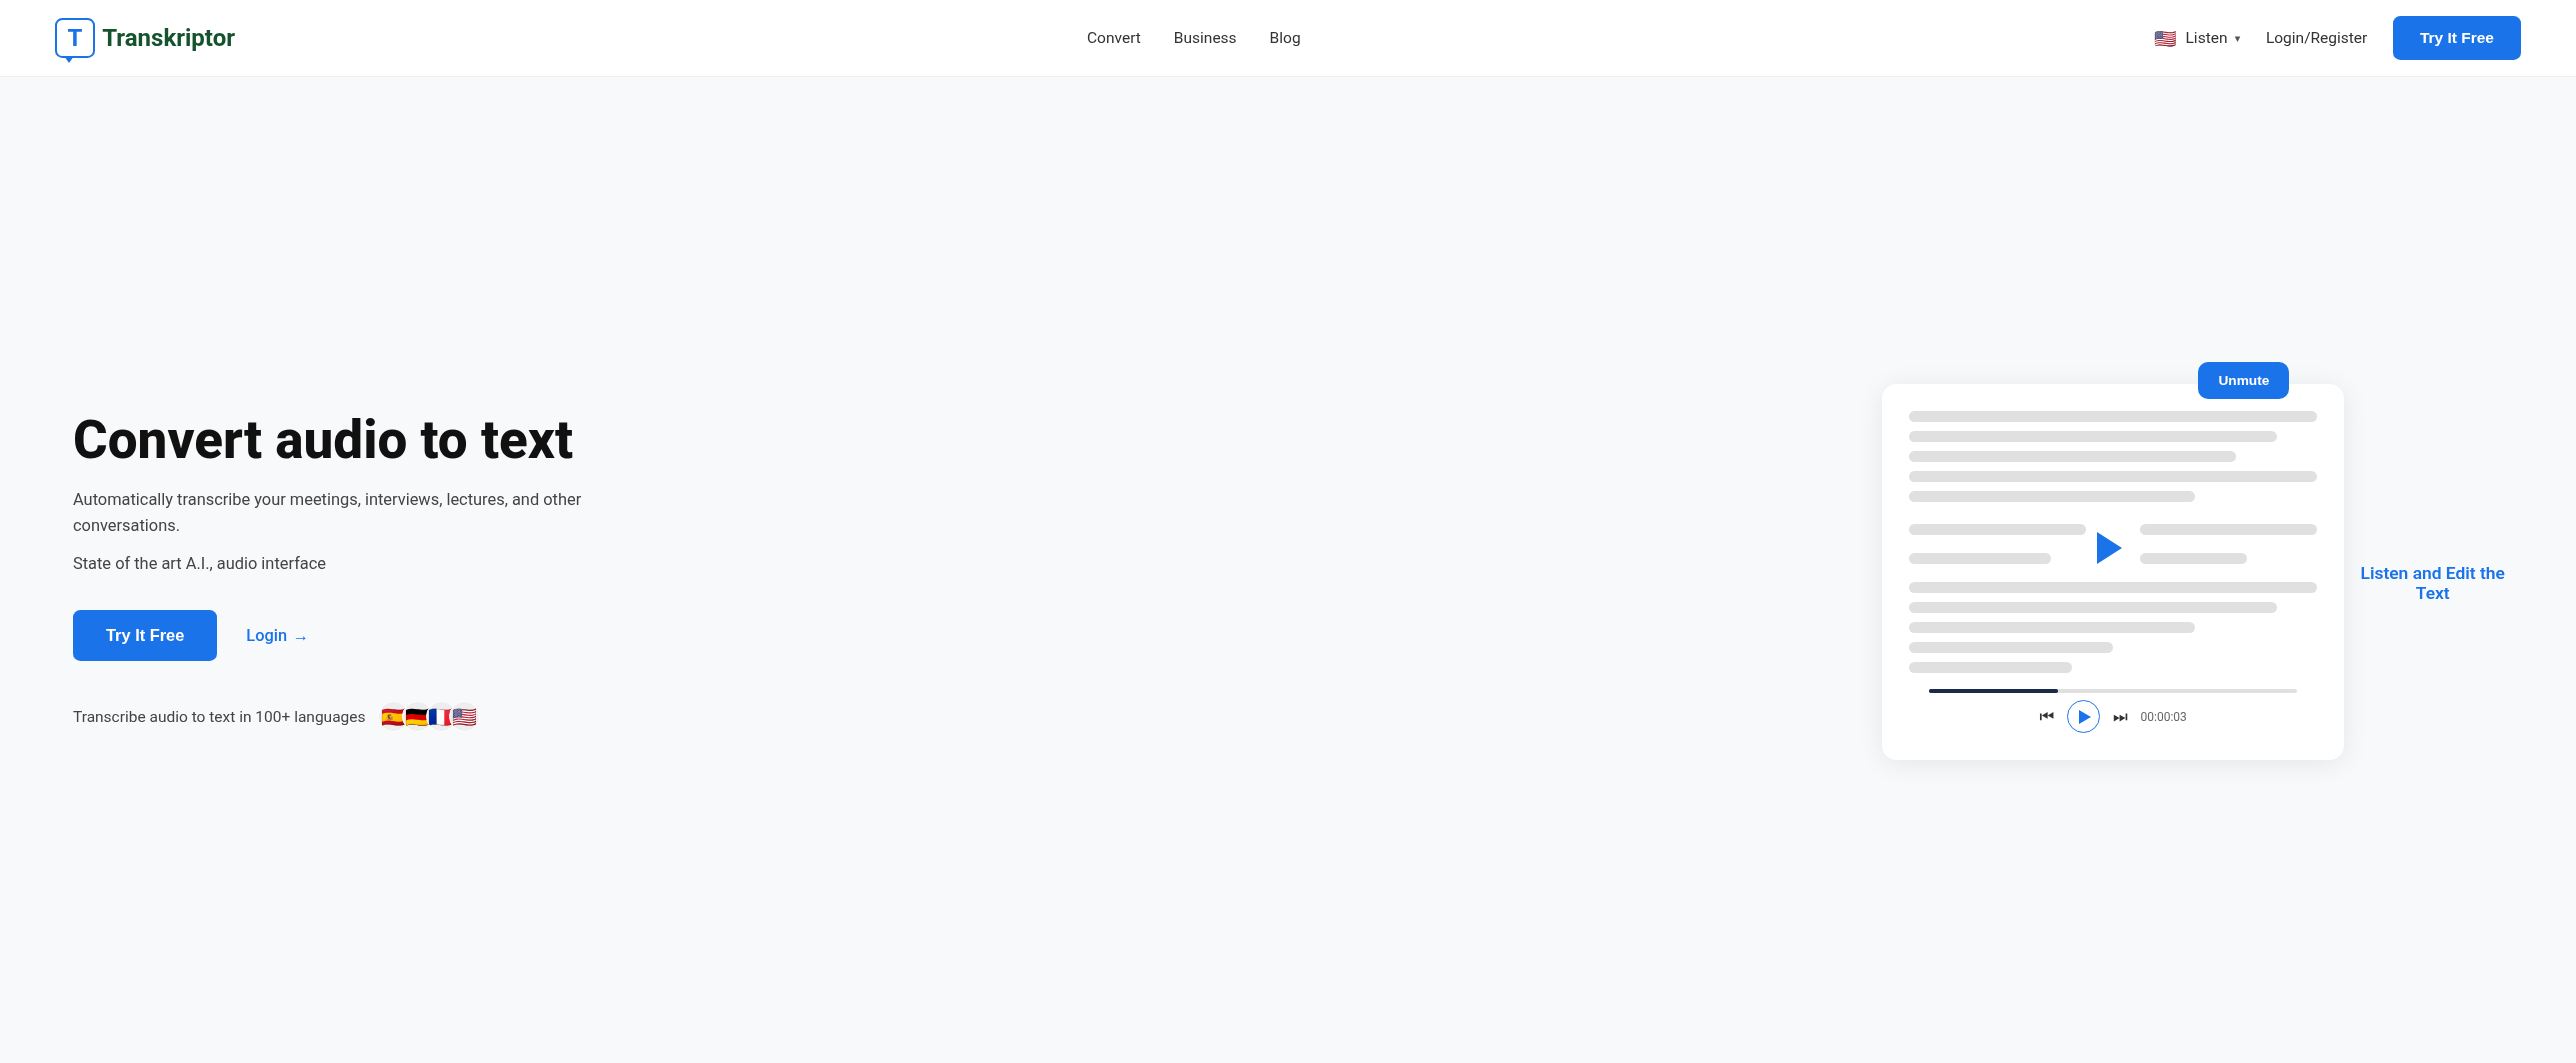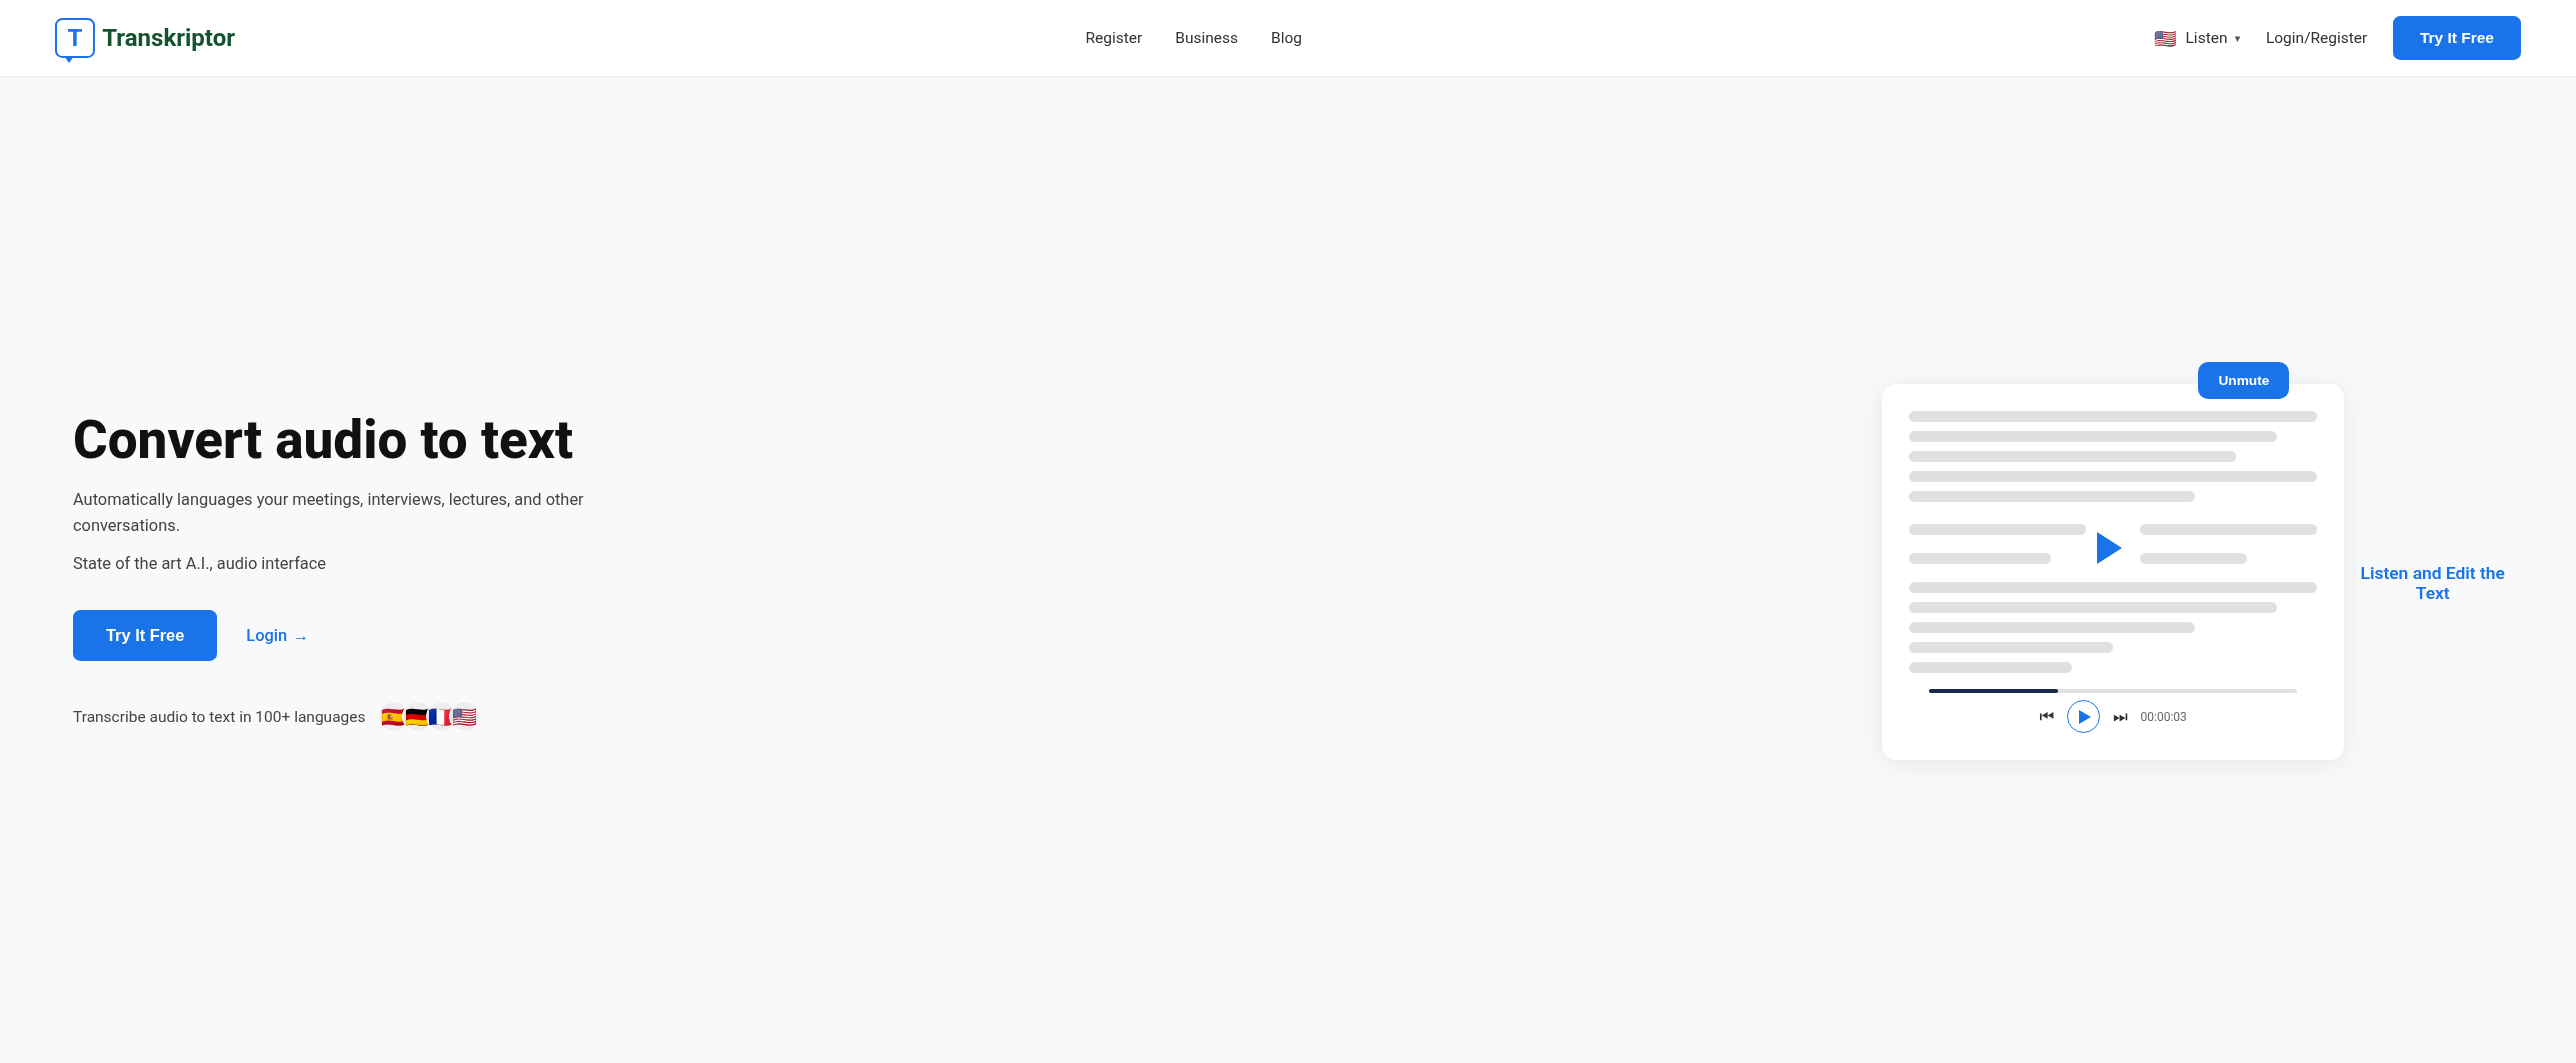--- a/index.html
+++ b/index.html
@@ -376,40 +376,40 @@
 
 <header>
   <div class="logo-area">
     <div class="logo-icon">
       <span class="logo-t">T</span>
     </div>
     <span class="logo-text">Transkriptor</span>
   </div>
 
   <nav>
-    <a class="nav-link">Register</a>
+    <a class="nav-link">Convert</a>
     <a class="nav-link">Business</a>
     <a class="nav-link">Blog</a>
   </nav>
 
   <div class="nav-right">
     <div class="lang-selector">
       <div class="flag-circle">🇺🇸</div>
       <span>Listen</span>
       <span class="chevron-down">▾</span>
     </div>
     <a class="login-link">Login/Register</a>
     <button class="try-btn-header">Try It Free</button>
   </div>
 </header>
 
 <section class="hero">
   <div class="hero-left">
     <h1 class="hero-title">Convert audio to text</h1>
-    <p class="hero-desc">Automatically languages your meetings, interviews, lectures, and other conversations.</p>
+    <p class="hero-desc">Automatically transcribe your meetings, interviews, lectures, and other conversations.</p>
     <p class="hero-subtitle">State of the art A.I., audio interface</p>
 
     <div class="hero-cta">
       <button class="try-btn-hero">Try It Free</button>
       <a class="login-cta">
         <span>Login</span>
         <span>→</span>
       </a>
     </div>
 

